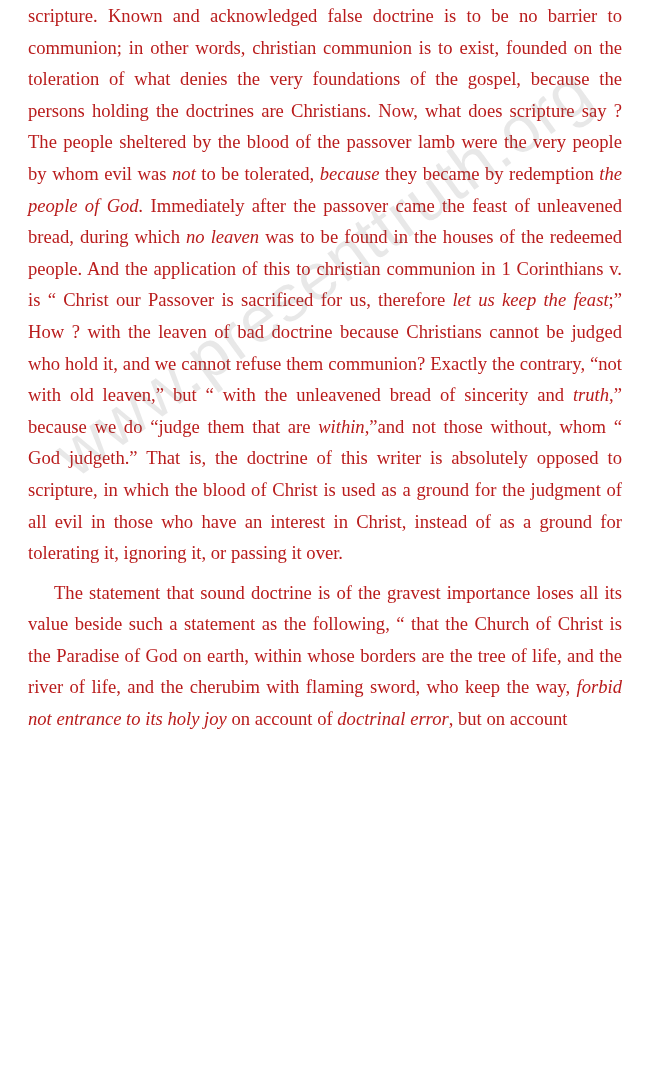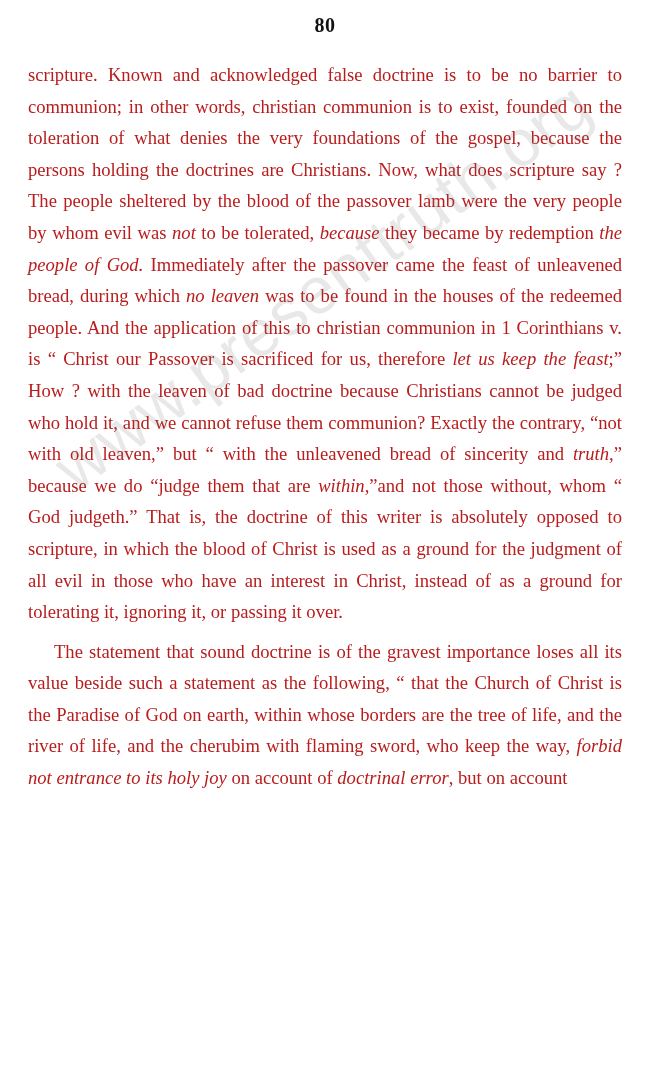--- a/index.html
+++ b/index.html
@@ -75,21 +75,20 @@
     white-space: nowrap;
     letter-spacing: 1px;
     font-weight: 400;
   }
 </style>
 </head>
 <body>
 
 <div class="page">
 
-  <div class="page-number">80</div>
 
   <div class="body-text">
       <p class="para"><span>scripture.    Known and acknowledged false doctrine is to be no barrier to communion; in other words, christian communion is to exist, founded on the toleration of what denies the very foundations of the gospel, because the persons holding the doctrines are Christians.  Now, what does scripture say ?   The people sheltered by the blood of the passover lamb were the very people by whom evil was </span><span class="ital">not</span><span> to be tolerated, </span><span class="ital">because</span><span> they became by redemption </span><span class="ital">the people of God.</span><span>   Immediately after the passover came the feast of unleavened bread, during which </span><span class="ital">no leaven</span><span> was to be found in the houses of the redeemed people.   And the application of this to christian communion in 1 Corinthians v. is “ Christ our Passover is sacrificed for us, therefore </span><span class="ital">let us keep the feast</span><span>;” How ? with the leaven of bad doctrine because Christians cannot be judged who hold it, and we cannot refuse them communion? Exactly the contrary, “not with old leaven,” but “ with the unleavened bread of sincerity and </span><span class="ital">truth</span><span>,” because we do “judge them that are </span><span class="ital">within</span><span>,”and not those without, whom “ God judgeth.” That is, the doctrine of this writer is absolutely opposed to scripture, in which the blood of Christ is used as a ground for the judgment of all evil in those who have an interest in Christ, instead of as a ground for tolerating it, ignoring it, or passing it over.</span></p>
       <p class="para indent"><span>The statement that sound doctrine is of the gravest importance loses all its value beside such a statement as the following, “ that the Church of Christ is the Paradise of God on earth, within whose borders are the tree of life, and the river of life, and the cherubim with flaming sword, who keep the way, </span><span class="ital">forbid not entrance to its holy joy</span><span> on account of </span><span class="ital">doctrinal error</span><span>, but on account</span></p>
     </div>
 
   <div class="watermark">
     <div class="wm-text">www.presenttruth.org</div>
   </div>
 

